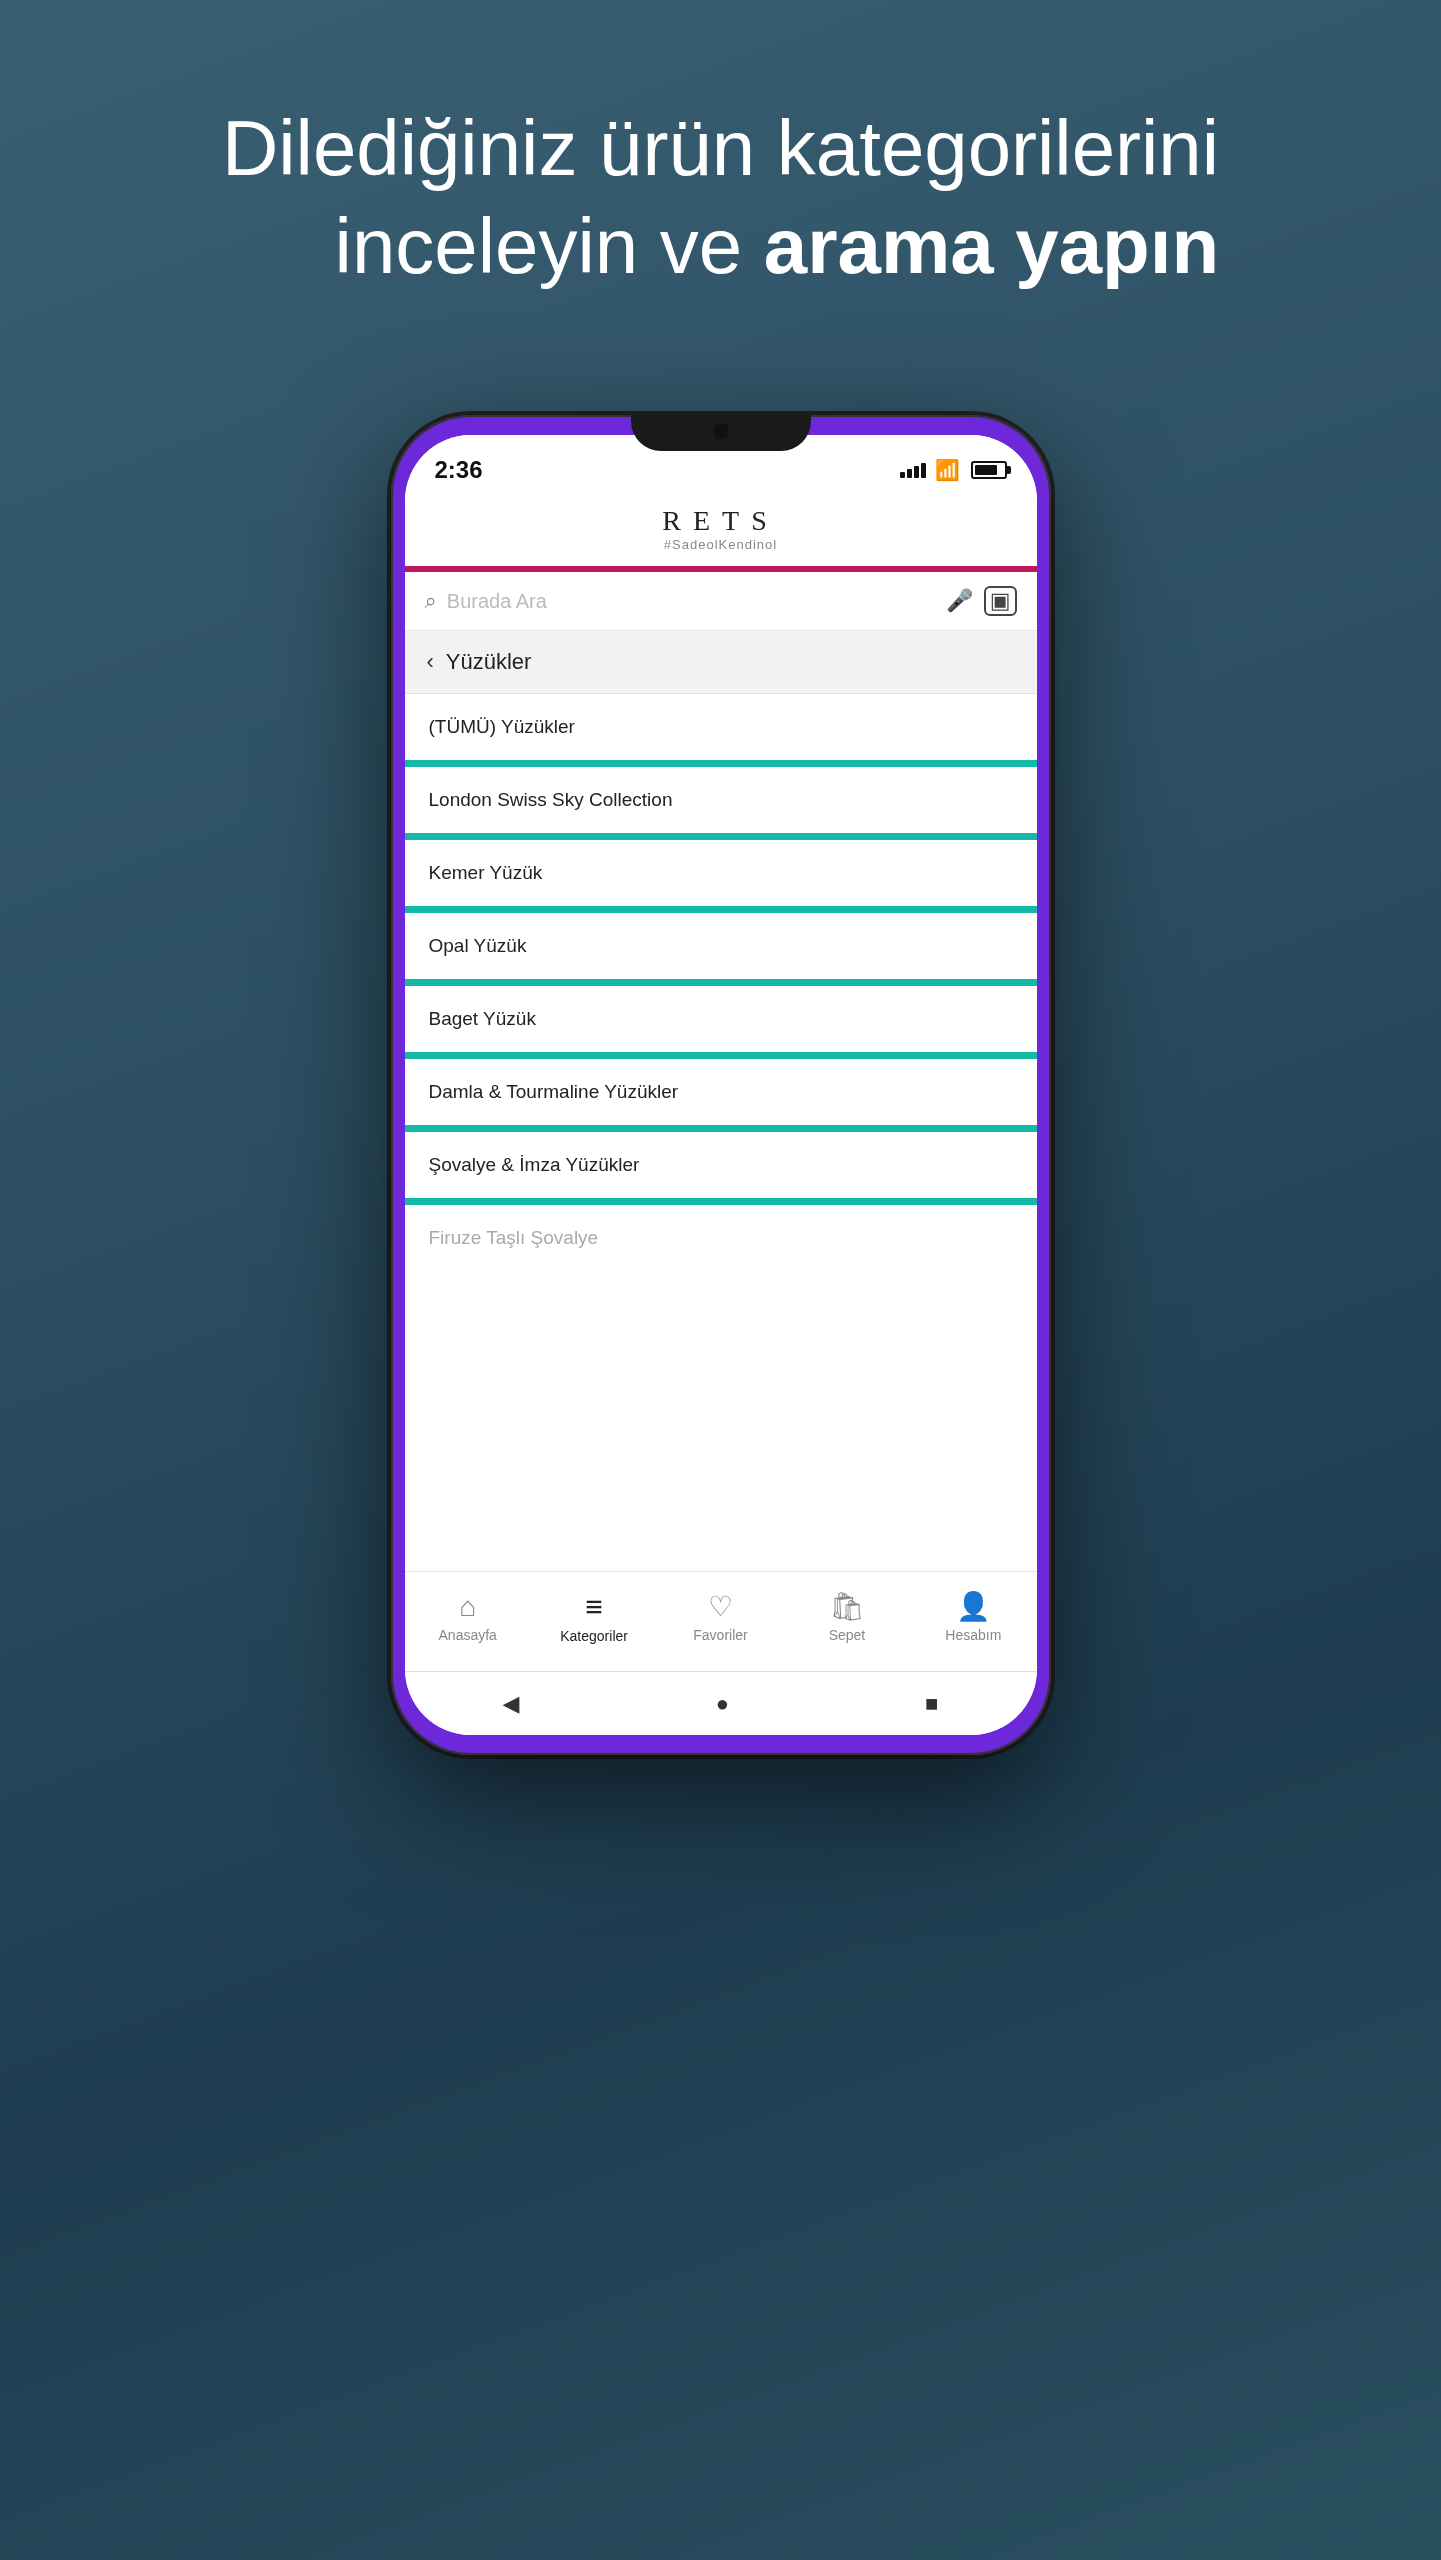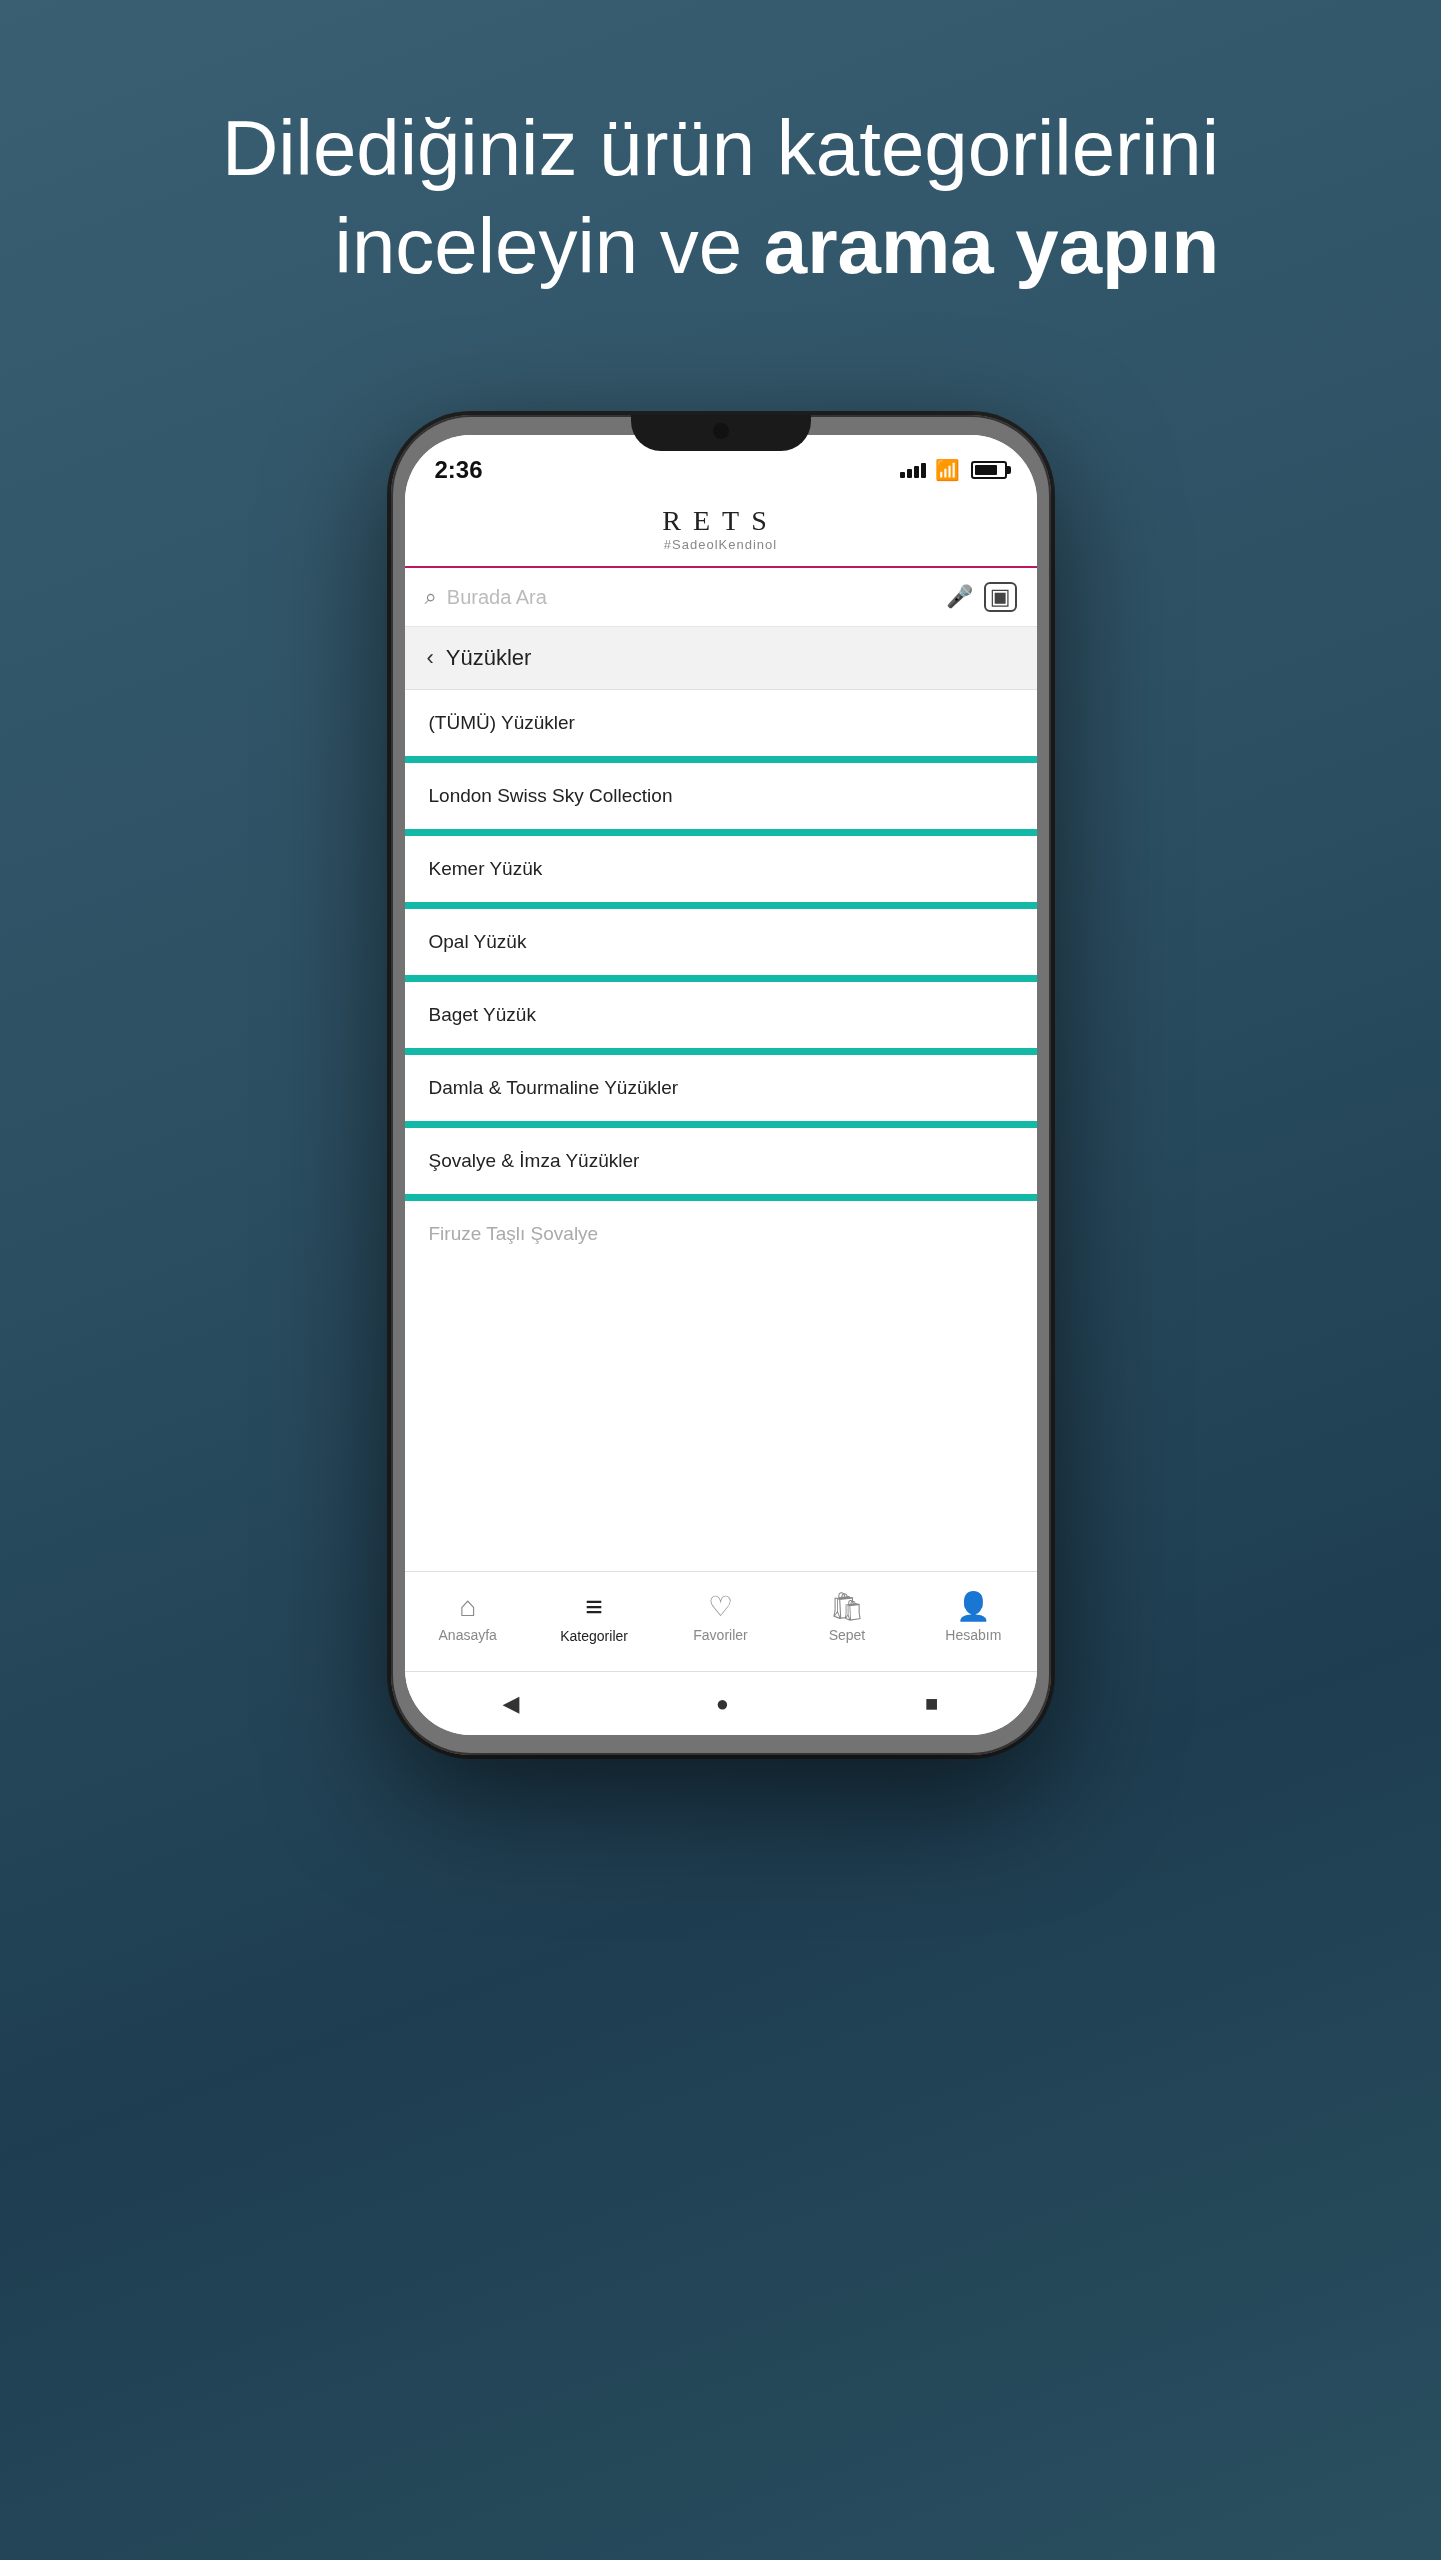--- a/index.html
+++ b/index.html
@@ -29,21 +29,21 @@
     }
 
     .phone-wrapper {
       margin-top: 120px;
       position: relative;
     }
 
     .phone-frame {
       width: 660px;
       height: 1340px;
-      background: #737373;
+      background: #6d28d9;
       border-radius: 80px;
       position: relative;
       box-shadow: 0 40px 120px rgba(0,0,0,0.6), 0 0 0 4px #222, inset 0 0 0 2px #333;
       overflow: hidden;
       display: flex;
       flex-direction: column;
     }
 
     
     .phone-notch {
@@ -142,21 +142,21 @@
       height: 100%;
       width: 80%;
       border-radius: 1px;
     }
 
     
     .app-header {
       background: #fff;
       padding: 10px 0 14px;
       text-align: center;
-      border-bottom: 2px solid #be185d;
+      border-bottom: 6px solid #be185d;
     }
     .app-logo {
       font-size: 28px;
       font-weight: 300;
       letter-spacing: 12px;
       color: #222;
       font-family: serif;
     }
     .app-tagline {
       font-size: 13px;

